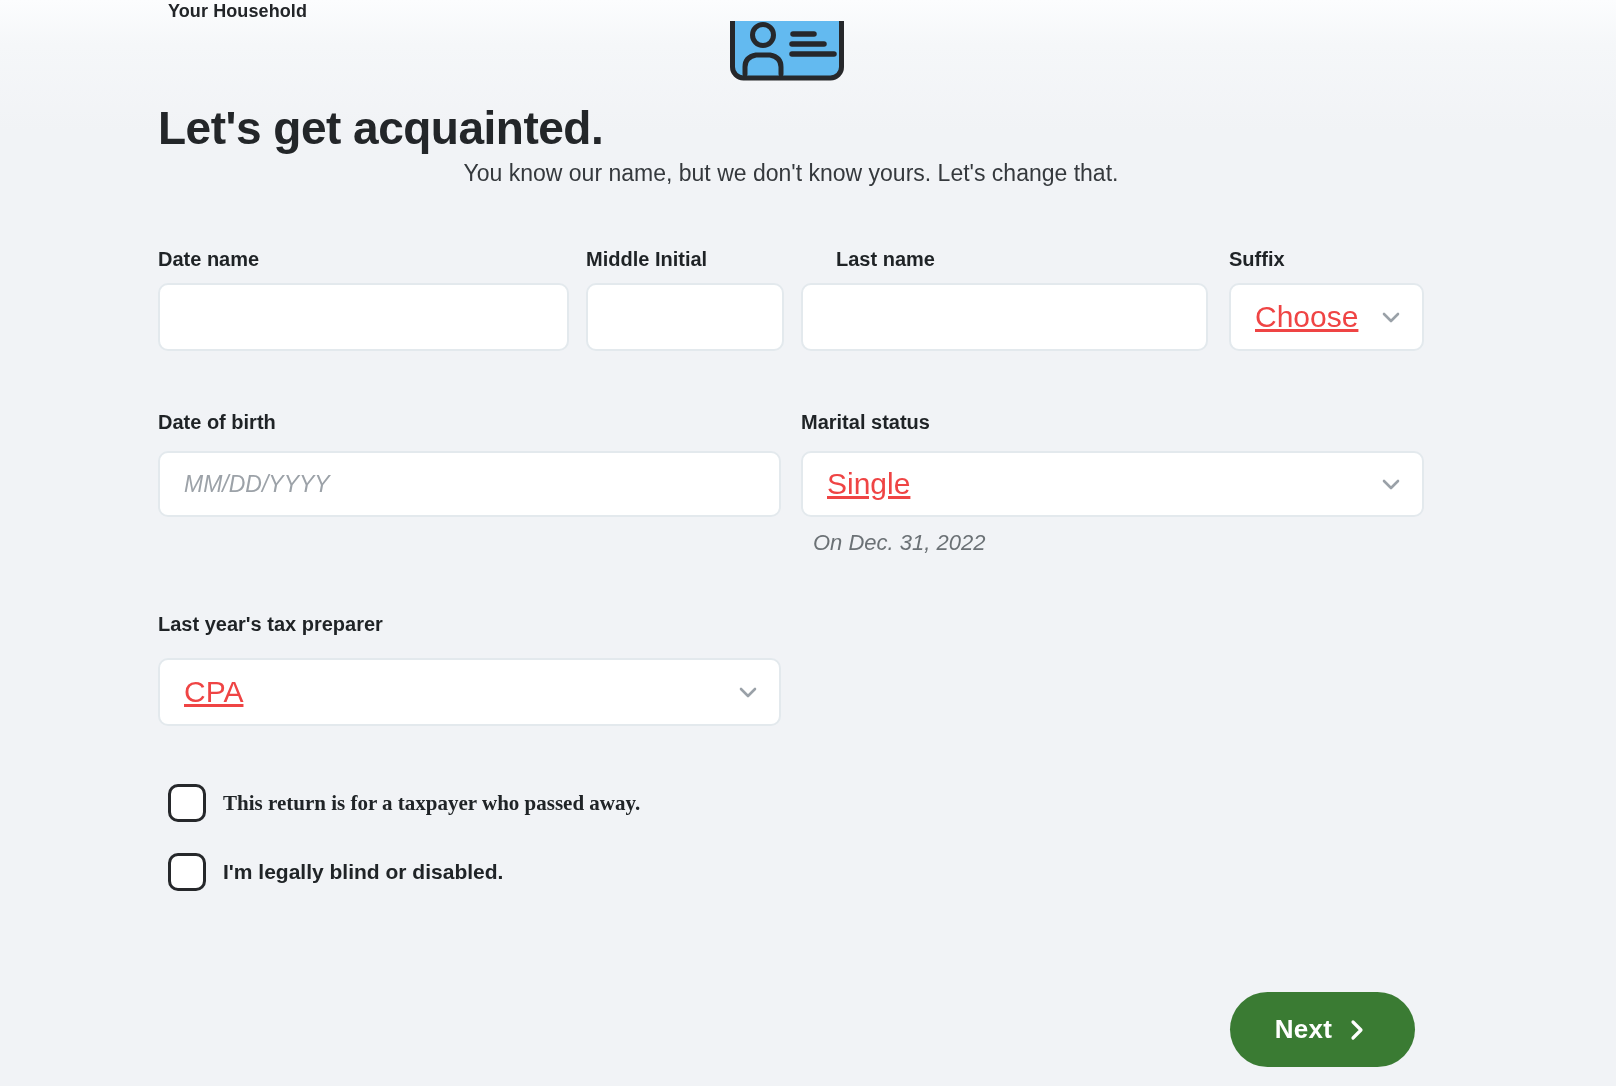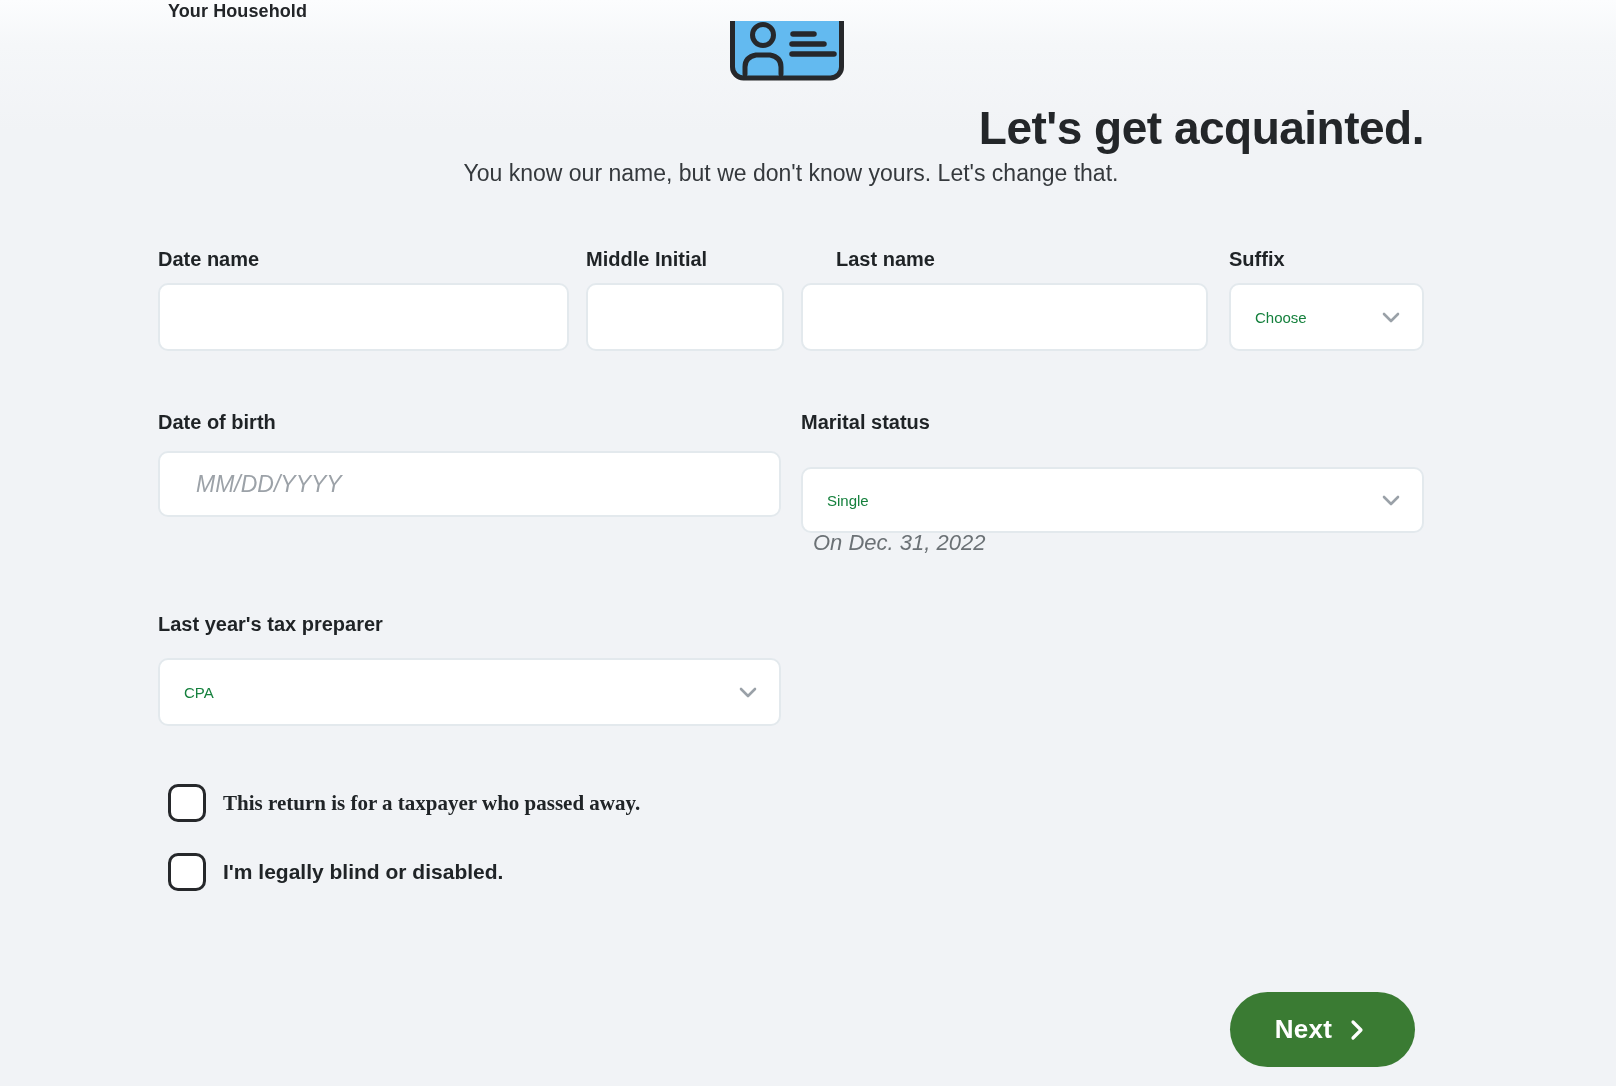--- a/index.html
+++ b/index.html
@@ -22,21 +22,21 @@
     top: 1px;
     font-size: 18px;
     font-weight: 700;
     color: #222528;
     letter-spacing: 0.1px;
   }
   .id-card { position: absolute; left: 730px; top: 21px; width: 114px; height: 62px; }
   .page-title {
     position: absolute;
     left: 158px; top: 100px; width: 1266px;
-    text-align: right;
+    text-align: left;
     font-size: 46px;
     line-height: 56px;
     font-weight: 800;
     color: #232629;
     letter-spacing: -0.5px;
   }
   .page-subtitle {
     position: absolute;
     left: 158px; top: 159px; width: 1266px;
     text-align: center;
@@ -55,32 +55,32 @@
   .txt, .select {
     position: absolute;
     background: #ffffff;
     border: 2px solid #e3e9ed;
     border-radius: 10px;
   }
   .txt {
     font-family: "Liberation Sans", "DejaVu Sans", sans-serif;
     font-size: 23px;
     color: #25282b;
-    padding: 0 36px;
+    padding: 0 24px;
     outline: none;
     width: 100%;
   }
   .txt::placeholder { color: #9ca2a8; font-style: italic; opacity: 1; }
   .select {
     display: flex;
     align-items: center;
     padding: 0 24px;
     cursor: pointer;
   }
-  .select-value { font-size: 15px; color: #15803d; }
+  .select-value { font-size: 30px; color: #ef4444; text-decoration: underline; }
   .chev { position: absolute; right: 18px; top: 50%; transform: translateY(-50%); }
   .field-note {
     position: absolute;
     left: 813px; top: 530px;
     font-size: 22px;
     font-style: italic;
     color: #6b7175;
   }
   .cb-row {
     position: absolute;
@@ -151,21 +151,21 @@
     <span class="select-value">Choose</span>
     <svg class="chev" width="26" height="26" viewBox="0 0 26 26">
         <polyline points="6,10 13,17 20,10" fill="none" stroke="#9aa1a8" stroke-width="2.6" stroke-linecap="round" stroke-linejoin="round"></polyline>
       </svg>
   </div>
 
   <div class="fld-label" style="left:158px; top:410px;">Date of birth</div>
   <div class="fld-label" style="left:801px; top:410px;">Marital status</div>
 
   <input class="txt" style="left: 158px; top: 451px; width: 623px; height: 66px;" placeholder="MM/DD/YYYY">
-  <div class="select" style="left:801px; top:451px; width:623px; height:66px;margin-top:16px;">
+  <div class="select" style="left:801px; top:451px; width:623px; height:66px;">
     <span class="select-value">Single</span>
     <svg class="chev" width="26" height="26" viewBox="0 0 26 26">
         <polyline points="6,10 13,17 20,10" fill="none" stroke="#9aa1a8" stroke-width="2.6" stroke-linecap="round" stroke-linejoin="round"></polyline>
       </svg>
   </div>
   <div class="field-note">On Dec. 31, 2022</div>
 
   <div class="fld-label" style="left:158px; top:612px;">Last year's tax preparer</div>
   <div class="select" style="left:158px; top:658px; width:623px; height:68px;">
     <span class="select-value">CPA</span>

